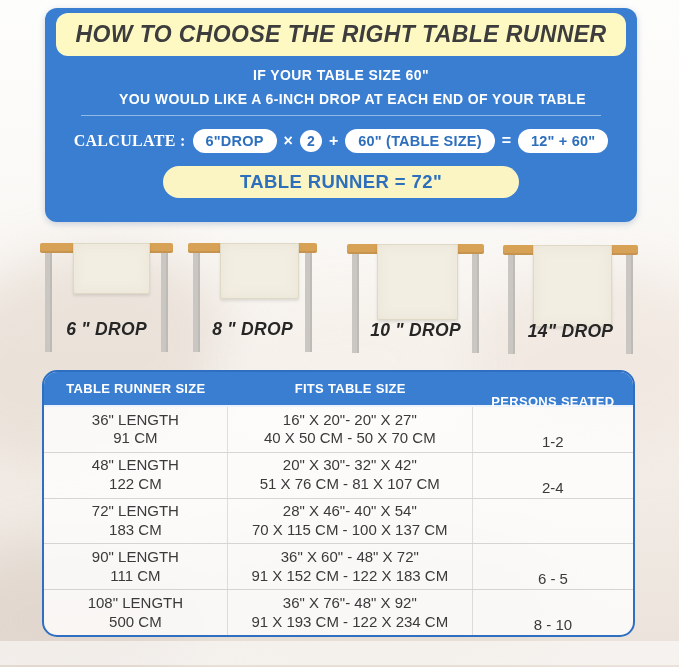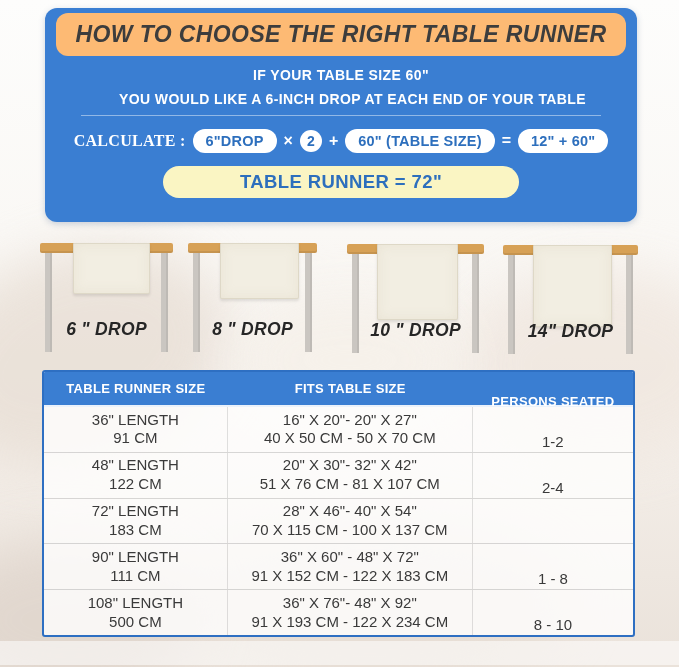--- a/index.html
+++ b/index.html
@@ -17,21 +17,21 @@
   .blob1{left:-70px;top:250px;width:300px;height:210px;background:#e7ddd3;opacity:.75;transform:rotate(-18deg);}
   .blob2{right:-60px;top:270px;width:280px;height:190px;background:#f0e7df;opacity:.8;}
   .blob3{left:170px;top:520px;width:400px;height:170px;background:#e4dad1;opacity:.6;}
   .blob4{left:-60px;top:540px;width:260px;height:160px;background:#ddd2c9;opacity:.7;}
   .blob5{left:240px;top:300px;width:220px;height:120px;background:#f6f1ea;opacity:.9;}
 
   
   .panel{position:absolute;left:45px;top:8px;width:592px;height:214px;
          background:#3a7ed2;border-radius:12px;box-shadow:0 2px 6px rgba(60,90,140,.25);}
   .title-box{position:absolute;left:11px;right:11px;top:5px;height:43px;
-             background:#fdba74;border-radius:12px;
+             background:#fef9c3;border-radius:12px;
              display:flex;align-items:center;justify-content:center;}
   .title-box h1{margin:0;font-size:23px;font-weight:bold;font-style:italic;
                 color:#3d3d3d;letter-spacing:.4px;white-space:nowrap;}
   .sub{position:absolute;left:0;right:0;text-align:center;color:#ffffff;
        font-weight:bold;font-size:14px;letter-spacing:.4px;}
   .sub1{top:59px;}
   .sub2{top:83px;padding-left:23px;}
   .hr{position:absolute;left:36px;right:36px;top:107px;height:1px;
       background:rgba(255,255,255,.45);}
   .calc-row{position:absolute;left:0;right:0;top:117px;height:32px;
@@ -62,21 +62,21 @@
   .runner{position:absolute;top:0;left:var(--ro);width:var(--rw);
           height:calc(10px + var(--rh));background:#f2eee2;
           border:1px solid rgba(185,175,150,.35);border-radius:1px 1px 2px 2px;
           box-shadow:0 2px 3px rgba(0,0,0,.10), inset 0 0 12px rgba(210,200,175,.25);}
   .drop-label{position:absolute;left:0;width:100%;top:76px;text-align:center;
               font-size:17.5px;font-weight:bold;font-style:italic;color:#262626;
               letter-spacing:.3px;white-space:nowrap;}
 
   
   .size-table{position:absolute;left:42px;top:370px;width:593px;height:267px;
-              border:2px solid #2e6fc2;border-radius:3px;overflow:hidden;
+              border:2px solid #2e6fc2;border-radius:15px;overflow:hidden;
               background:rgba(255,255,255,.78);display:flex;flex-direction:column;
               box-sizing:border-box;}
   .st-header{height:33px;flex:0 0 33px;background:#3a7ed2;display:flex;
              border-bottom:2px solid rgba(255,255,255,.9);}
   .st-header .hc{display:flex;align-items:center;justify-content:center;
                  color:#fff;font-weight:bold;font-size:13px;letter-spacing:.3px;}
   .c1{width:31.2%;}
   .c2{width:41.6%;}
   .c3{width:27.2%;margin-top:26px;}
   .st-body{flex:1;display:flex;flex-direction:column;}
@@ -206,21 +206,21 @@
       <div class="st-row">
         <div class="cell c1">
           <span>90" LENGTH</span>
           <span>111 CM</span>
         </div>
         <div class="cell c2">
           <span>36" X 60" - 48" X 72"</span>
           <span>91 X 152 CM - 122 X 183 CM</span>
         </div>
         <div class="cell c3">
-          <span>1 - 8</span>
+          <span>6 - 5</span>
         </div>
       </div>
 
       <div class="st-row">
         <div class="cell c1">
           <span>108" LENGTH</span>
           <span>500 CM</span>
         </div>
         <div class="cell c2">
           <span>36" X 76"- 48" X 92"</span>

